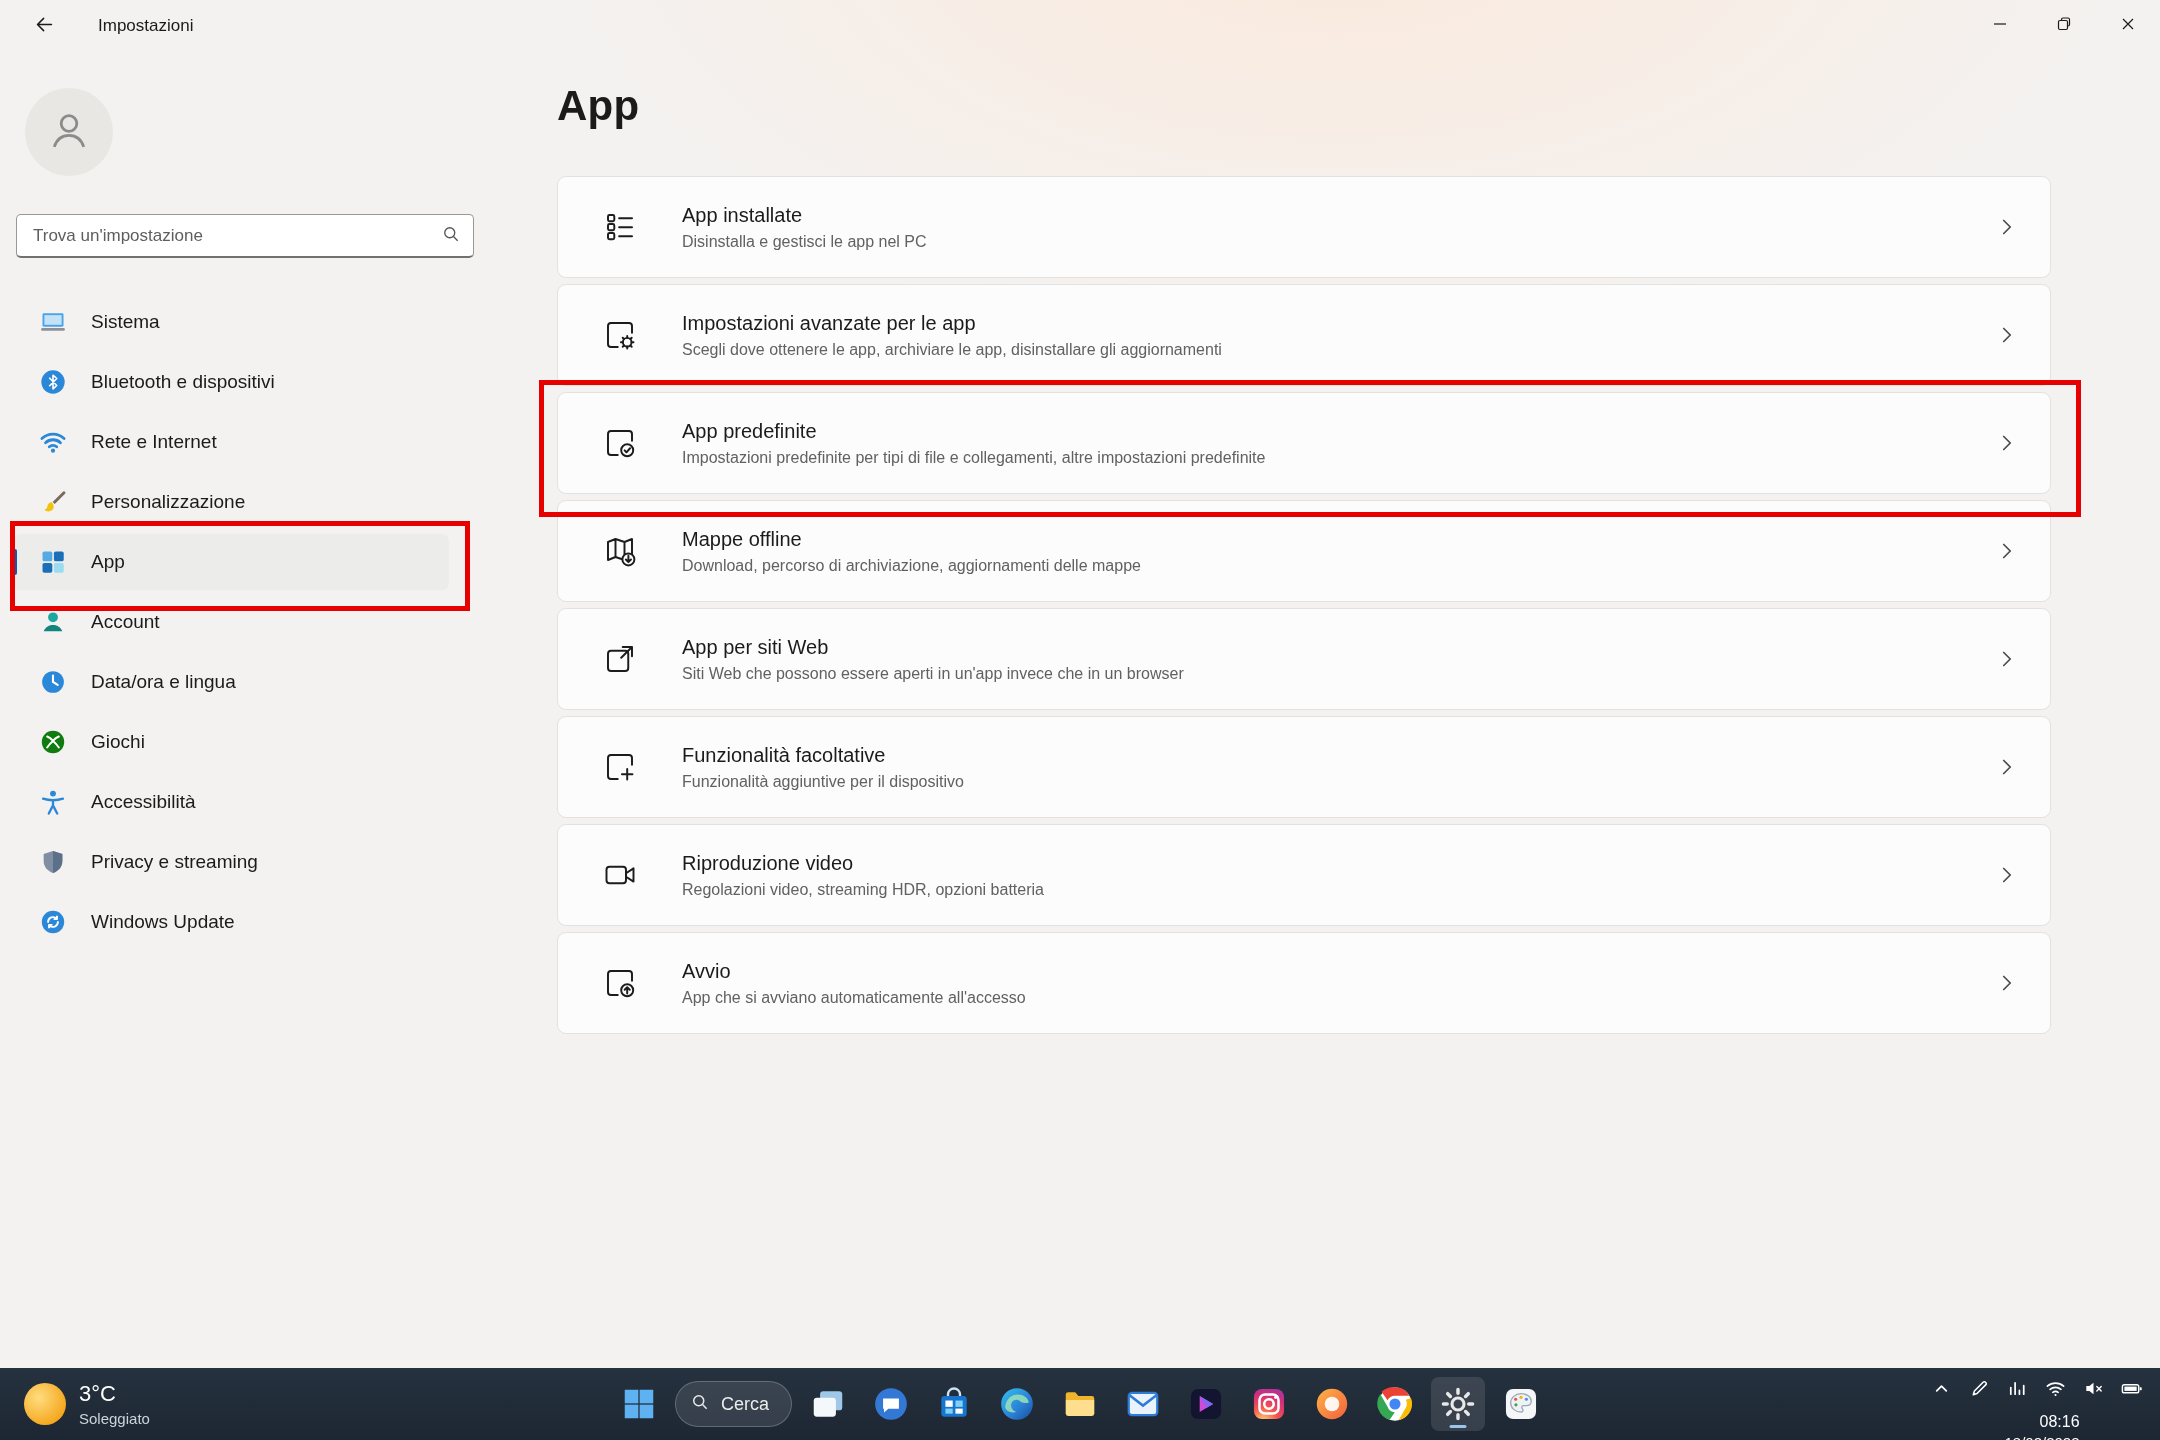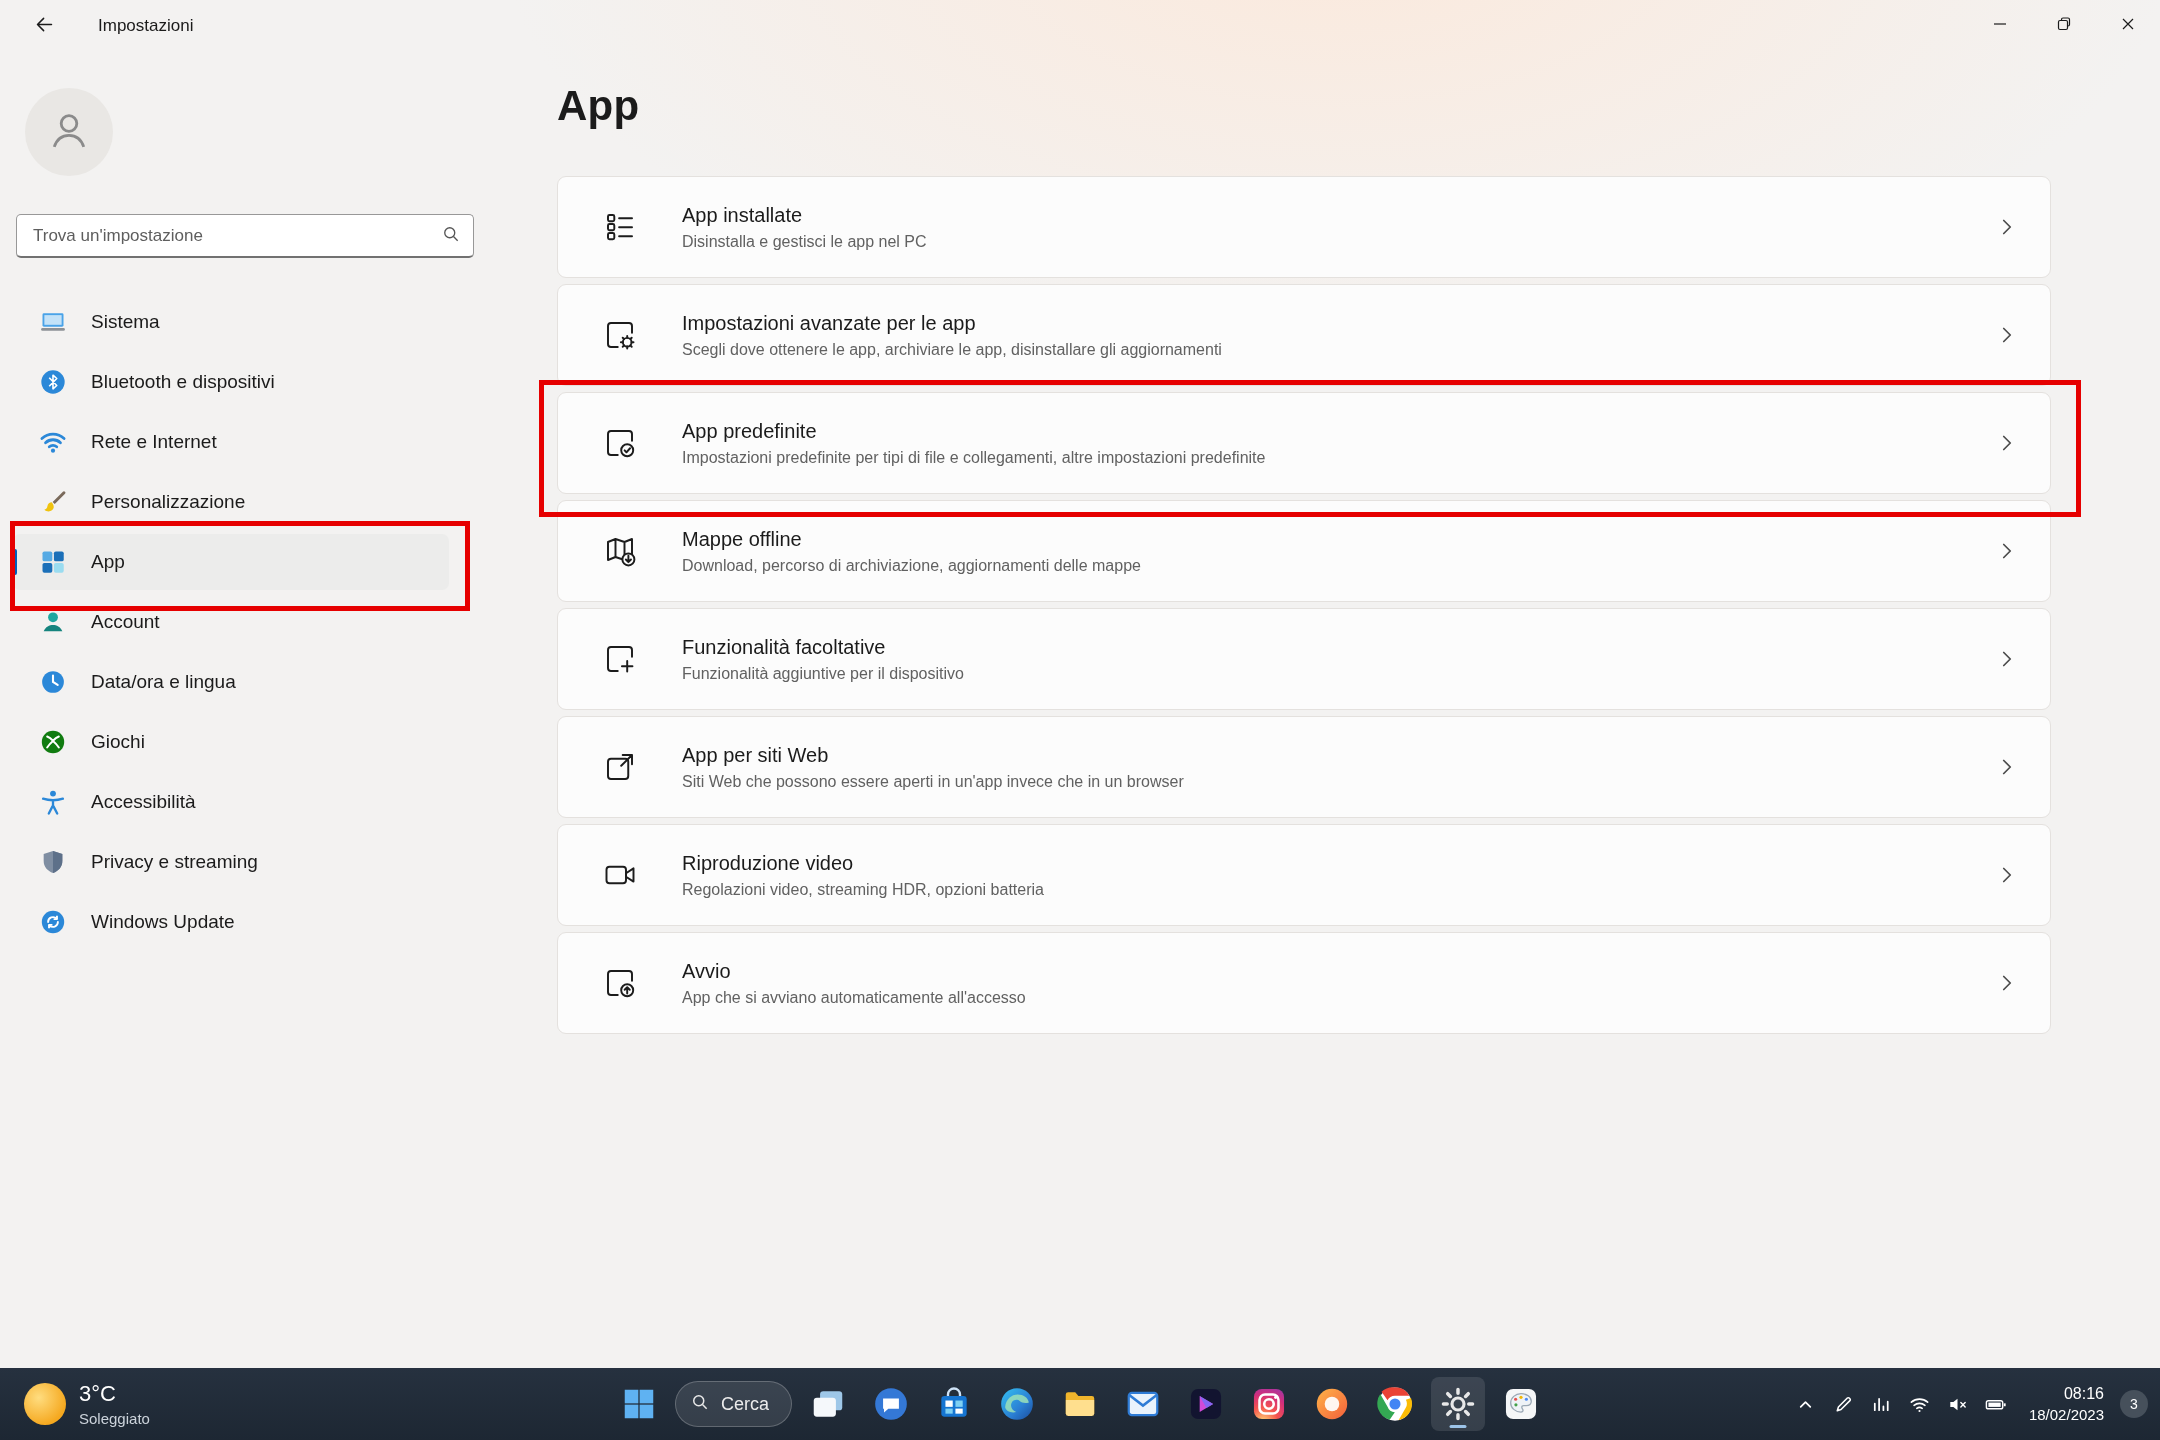--- a/index.html
+++ b/index.html
@@ -52,21 +52,21 @@
   .weather-temp { font-size:22px; color:#fff; }
   .weather-cond { font-size:15px; color:#ccd3db; margin-top:3px; }
   .tb-center { position:absolute; left:50%; top:0; height:100%; transform:translateX(-50%); display:flex; align-items:center; gap:9px; }
   .tb-slot { width:54px; height:54px; border-radius:8px; display:flex; align-items:center; justify-content:center; position:relative; cursor:pointer; }
   .tb-slot.active { background:rgba(255,255,255,0.11); }
   .tb-icon { width:38px; height:38px; display:flex; }
   .tb-icon svg { width:100%; height:100%; }
   .active-bar { position:absolute; bottom:3px; left:50%; transform:translateX(-50%); width:17px; height:3px; border-radius:2px; background:#9cc3e8; }
   .search-pill { height:46px; padding:0 22px 0 14px; border-radius:23px; background:rgba(255,255,255,0.10); border:1px solid rgba(255,255,255,0.22); display:flex; align-items:center; gap:11px; color:#ececec; font-size:18px; cursor:pointer; box-sizing:border-box; }
   .search-pill svg { width:20px; height:20px; }
-  .tray { position:absolute; right:12px; top:0; height:100%; display:flex; align-items:center; gap:4px; }
+  .tray { position:absolute; right:12px; top:0; height:100%; display:flex; align-items:center; gap:4px;flex-direction:column; }
   .tray-icon { width:34px; height:40px; display:flex; align-items:center; justify-content:center; border-radius:5px; cursor:pointer; }
   .tray-icon .icon { width:23px; height:23px; display:flex; }
   .tray-icon svg { width:100%; height:100%; }
   .clock { text-align:right; color:#fff; margin-left:12px; line-height:1.3; cursor:pointer; }
   .clock-time { font-size:16px; }
   .clock-date { font-size:15px; }
   .badge { width:28px; height:28px; border-radius:50%; background:#46505b; color:#fff; font-size:14px; display:flex; align-items:center; justify-content:center; margin-left:12px; cursor:pointer; }
 </style>
 </head>
 <body>
@@ -297,44 +297,44 @@
         </div>
         <span class="card-chevron">
           <svg viewBox="0 0 24 24" fill="none" stroke="#4c4c4c" stroke-width="1.6" stroke-linecap="round" stroke-linejoin="round">
             <path d="M9 6l6 6-6 6"></path>
           </svg>
         </span>
       </div>
       <div class="card">
         <span class="card-icon">
           <svg viewBox="0 0 24 24">
+            <rect x="4" y="6.5" width="13.5" height="13.5" rx="2"></rect>
+            <path d="M13.8 4H20v6.2M20 4l-7.2 7.2"></path>
+          </svg>
+        </span>
+        <div class="card-text">
+          <div class="card-title">App per siti Web</div>
+          <div class="card-sub">Siti Web che possono essere aperti in un'app invece che in un browser</div>
+        </div>
+        <span class="card-chevron">
+          <svg viewBox="0 0 24 24" fill="none" stroke="#4c4c4c" stroke-width="1.6" stroke-linecap="round" stroke-linejoin="round">
+            <path d="M9 6l6 6-6 6"></path>
+          </svg>
+        </span>
+      </div>
+      <div class="card">
+        <span class="card-icon">
+          <svg viewBox="0 0 24 24">
             <path d="M20 10.5V6a2 2 0 0 0-2-2H6a2 2 0 0 0-2 2v12a2 2 0 0 0 2 2h4.5"></path>
             <path d="M16.8 13.3v7M13.3 16.8h7"></path>
           </svg>
         </span>
         <div class="card-text">
           <div class="card-title">Funzionalità facoltative</div>
           <div class="card-sub">Funzionalità aggiuntive per il dispositivo</div>
-        </div>
-        <span class="card-chevron">
-          <svg viewBox="0 0 24 24" fill="none" stroke="#4c4c4c" stroke-width="1.6" stroke-linecap="round" stroke-linejoin="round">
-            <path d="M9 6l6 6-6 6"></path>
-          </svg>
-        </span>
-      </div>
-      <div class="card">
-        <span class="card-icon">
-          <svg viewBox="0 0 24 24">
-            <rect x="4" y="6.5" width="13.5" height="13.5" rx="2"></rect>
-            <path d="M13.8 4H20v6.2M20 4l-7.2 7.2"></path>
-          </svg>
-        </span>
-        <div class="card-text">
-          <div class="card-title">App per siti Web</div>
-          <div class="card-sub">Siti Web che possono essere aperti in un'app invece che in un browser</div>
         </div>
         <span class="card-chevron">
           <svg viewBox="0 0 24 24" fill="none" stroke="#4c4c4c" stroke-width="1.6" stroke-linecap="round" stroke-linejoin="round">
             <path d="M9 6l6 6-6 6"></path>
           </svg>
         </span>
       </div>
       <div class="card">
         <span class="card-icon">
           <svg viewBox="0 0 24 24">

